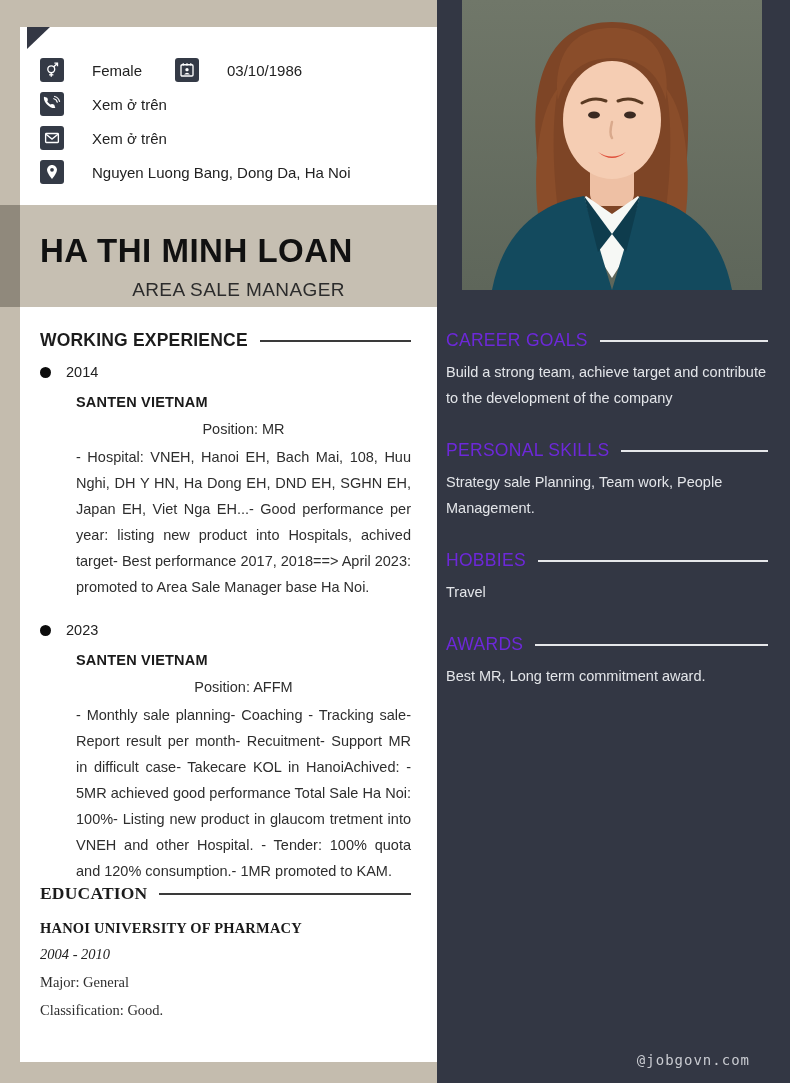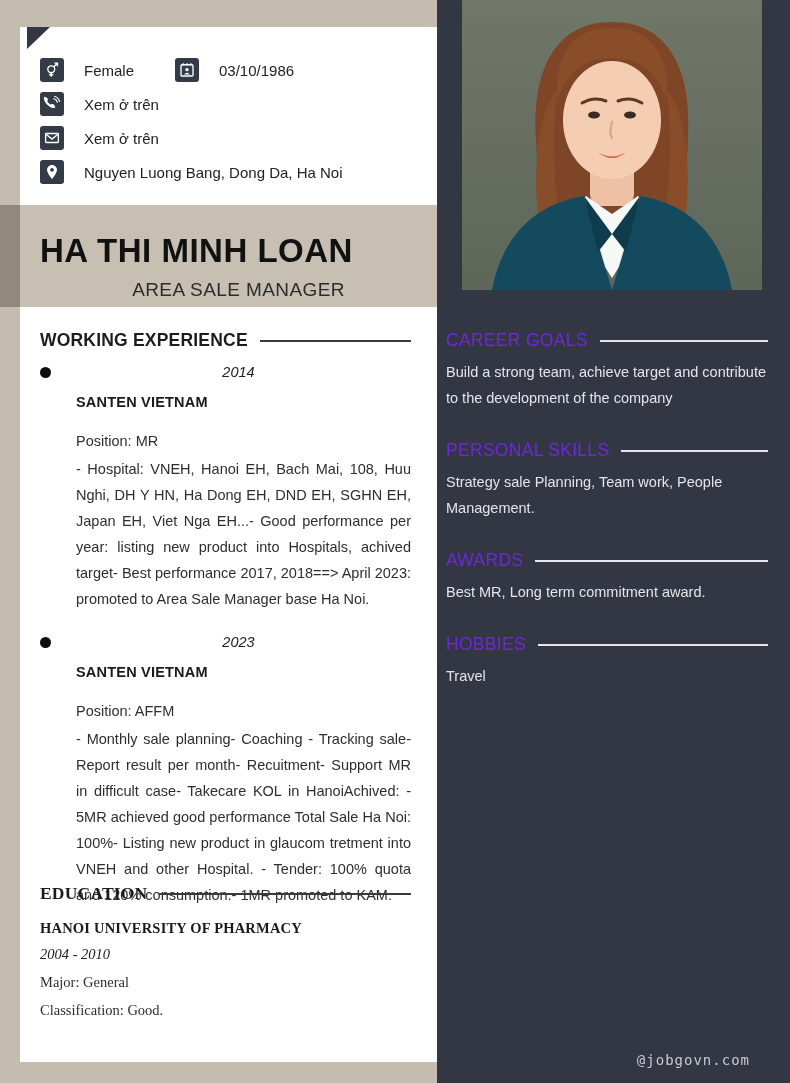--- a/index.html
+++ b/index.html
@@ -14,40 +14,40 @@
     clip-path:polygon(0 0, 100% 0, 0 100%); }
 
   
   .contact { position:absolute; left:20px; top:26px; right:10px; }
   .contact-row { display:flex; align-items:center; height:34px; }
   .contact-cell { display:flex; align-items:center; }
   .contact-cell.first { width:135px; }
   .c-icon { width:24px; height:24px; background:#343a46; border-radius:3px; display:flex;
     align-items:center; justify-content:center; flex:0 0 24px; }
   .c-icon svg { width:18px; height:18px; }
-  .contact-text { margin-left:20px; font-size:15px; color:#222; }
+  .contact-text { margin-left:28px; font-size:15px; color:#222; }
 
   
   .name-band { position:absolute; left:0; top:178px; width:100%; height:102px; background:#c6bfb2; padding:26px 0 0 20px; }
   .name { font-size:33px; font-weight:bold; color:#111; letter-spacing:0.5px; line-height:40px; }
   .job-title { font-size:19px; color:#2c2c2c; margin-top:8px; letter-spacing:0.4px;text-align:center; }
   .band-tab { position:absolute; left:0; top:205px; width:20px; height:102px; background:#90897c; }
 
   
   .sec-heading { display:flex; align-items:center; }
   .sec-heading .ht { font-size:17.5px; font-weight:bold; color:#1c1c1c; letter-spacing:0.2px; white-space:nowrap; }
   .sec-heading .hline { flex:1; height:2px; background:#3a3a3a; margin-left:12px; }
 
   .section-experience { position:absolute; left:20px; width:371px; top:303px; }
   .entry { position:relative; padding-left:36px; margin-top:11px; }
   .entry + .entry { margin-top:20px; }
   .bullet { position:absolute; left:0; top:5px; width:11px; height:11px; border-radius:50%; background:#0c0c0c; }
-  .year { font-size:14.5px; font-style:italic; color:#222; margin-left:-10px; line-height:21px;text-align:center; }
+  .year { font-size:14.5px; color:#222; margin-left:-10px; line-height:21px; }
   .company { font-size:14.5px; font-weight:bold; color:#1a1a1a; margin-top:9px; line-height:20px; letter-spacing:0.2px; }
-  .position { font-size:14.5px; color:#2e2e2e; margin-top:19px; line-height:20px; }
+  .position { font-size:14.5px; color:#2e2e2e; margin-top:7px; line-height:20px;text-align:center; }
   .desc { font-size:14.5px; color:#2e2e2e; margin-top:5px; line-height:26px; text-align:justify; }
 
   .section-education { position:absolute; left:20px; width:371px; top:856px;font-family:Liberation Serif, serif; }
   .school { font-size:14.5px; font-weight:bold; color:#1a1a1a; margin-top:16px; letter-spacing:0.2px; }
   .edu-period { font-size:14.5px; font-style:italic; color:#222; margin-top:9px; }
   .edu-line { font-size:14.5px; color:#2e2e2e; margin-top:11px; }
 
   
   .photo { position:absolute; left:462px; top:0; width:300px; height:290px; overflow:hidden; }
   .photo svg { display:block; }
@@ -224,28 +224,28 @@
   <div class="side-sec">
     <div class="side-heading">
       <span class="ht">PERSONAL SKILLS</span>
       <span class="hline"></span>
     </div>
     <div class="side-text">Strategy sale Planning, Team work, People Management.</div>
   </div>
 
   <div class="side-sec">
     <div class="side-heading">
+      <span class="ht">HOBBIES</span>
+      <span class="hline"></span>
+    </div>
+    <div class="side-text">Travel</div>
+  </div>
+
+  <div class="side-sec">
+    <div class="side-heading">
       <span class="ht">AWARDS</span>
       <span class="hline"></span>
     </div>
     <div class="side-text">Best MR, Long term commitment award.</div>
   </div>
-
-  <div class="side-sec">
-    <div class="side-heading">
-      <span class="ht">HOBBIES</span>
-      <span class="hline"></span>
-    </div>
-    <div class="side-text">Travel</div>
-  </div>
 </div>
 
 <div class="watermark">@jobgovn.com</div>
 
 </body></html>

